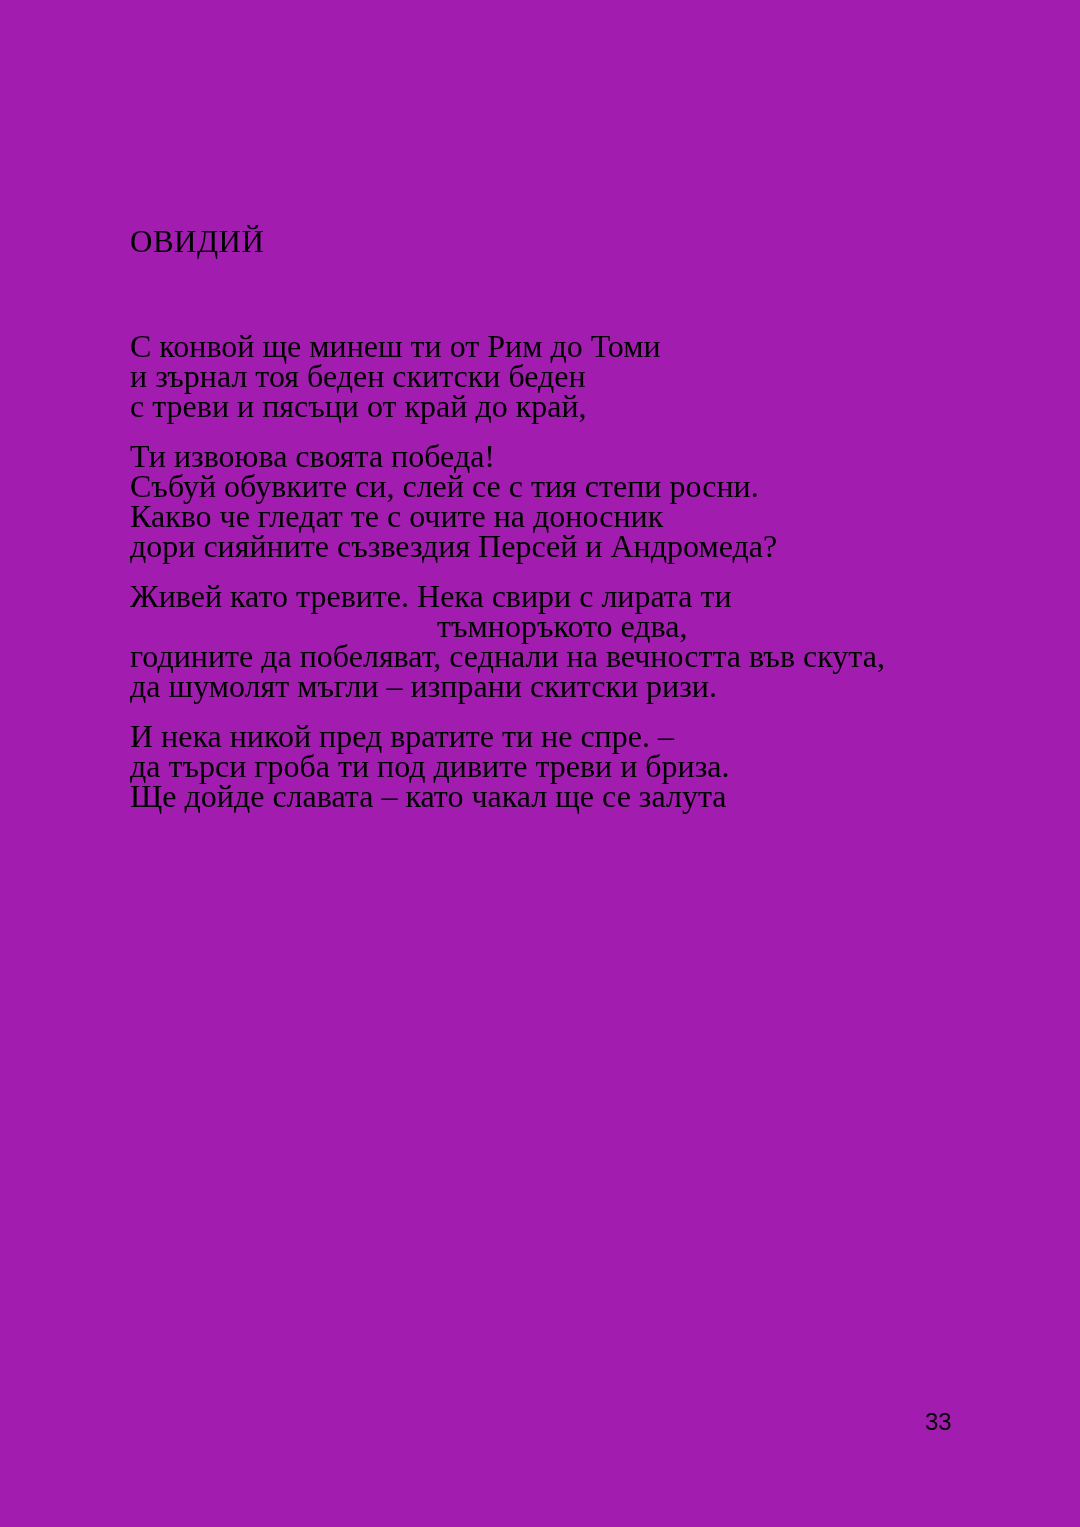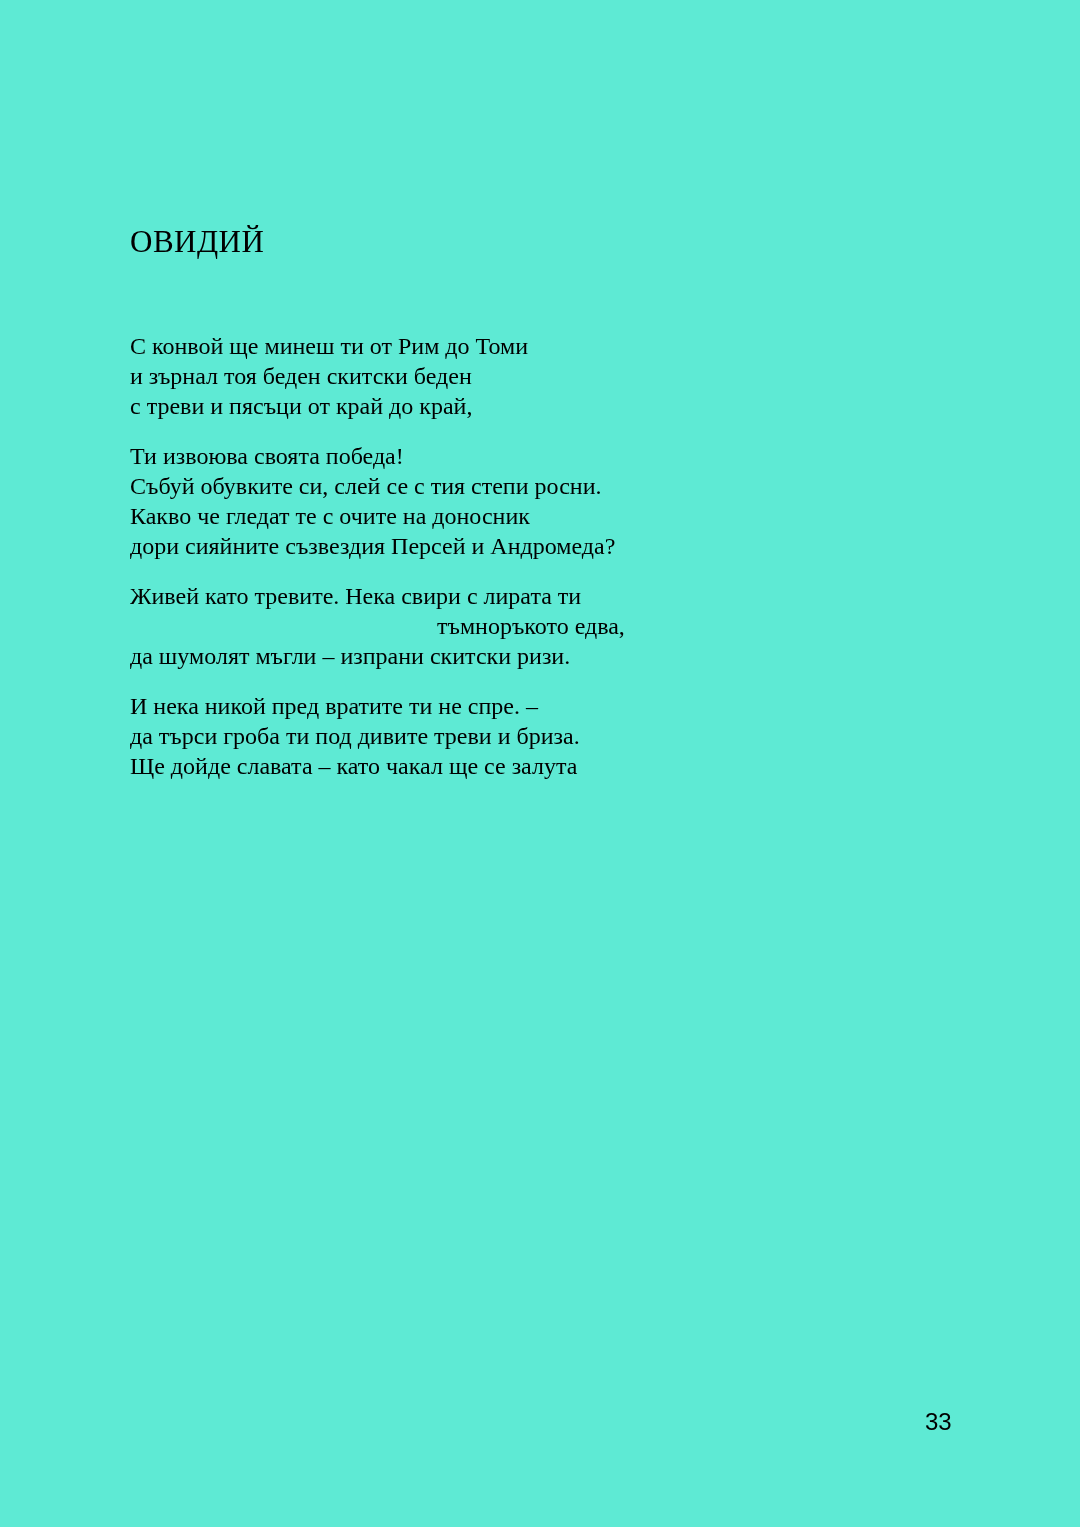--- a/index.html
+++ b/index.html
@@ -3,41 +3,41 @@
 <meta charset="utf-8">
 <style>
   * { margin: 0; padding: 0; box-sizing: border-box; }
   html, body {
     background: #ffffff;
   }
   .page {
     position: relative;
     width: 1080px;
     height: 1527px;
-    background: #5eead4;
+    background: #a21caf;
     color: #000000;
     overflow: hidden;
   }
   .title {
     position: absolute;
     left: 130px;
     top: 224px;
     font-family: "Liberation Serif", "DejaVu Serif", serif;
     font-size: 31px;
     font-weight: normal;
     letter-spacing: 0.5px;
     color: #000000;
   }
   .poem {
     position: absolute;
     left: 130px;
     top: 331px;
     width: 860px;
     font-family: "Liberation Serif", "DejaVu Serif", serif;
-    font-size: 24px;
+    font-size: 32px;
     line-height: 30px;
     color: #000000;
   }
   .stanza {
     margin-bottom: 20px;
   }
   .poem-line {
     white-space: pre;
   }
   .poem-line.line-indent {
@@ -70,20 +70,21 @@
     <div class="stanza">
       <div class="poem-line">Ти извоюва своята победа!</div>
       <div class="poem-line">Събуй обувките си, слей се с тия степи росни.</div>
       <div class="poem-line">Какво че гледат те с очите на доносник</div>
       <div class="poem-line">дори сияйните съзвездия Персей и Андромеда?</div>
     </div>
 
     <div class="stanza">
       <div class="poem-line">Живей като тревите. Нека свири с лирата ти</div>
       <div class="poem-line line-indent">тъмноръкото едва,</div>
+      <div class="poem-line">годините да побеляват, седнали на вечността във скута,</div>
       <div class="poem-line">да шумолят мъгли – изпрани скитски ризи.</div>
     </div>
 
     <div class="stanza">
       <div class="poem-line">И нека никой пред вратите ти не спре. –</div>
       <div class="poem-line">да търси гроба ти под дивите треви и бриза.</div>
       <div class="poem-line">Ще дойде славата – като чакал ще се залута</div>
     </div>
 
   </div>

